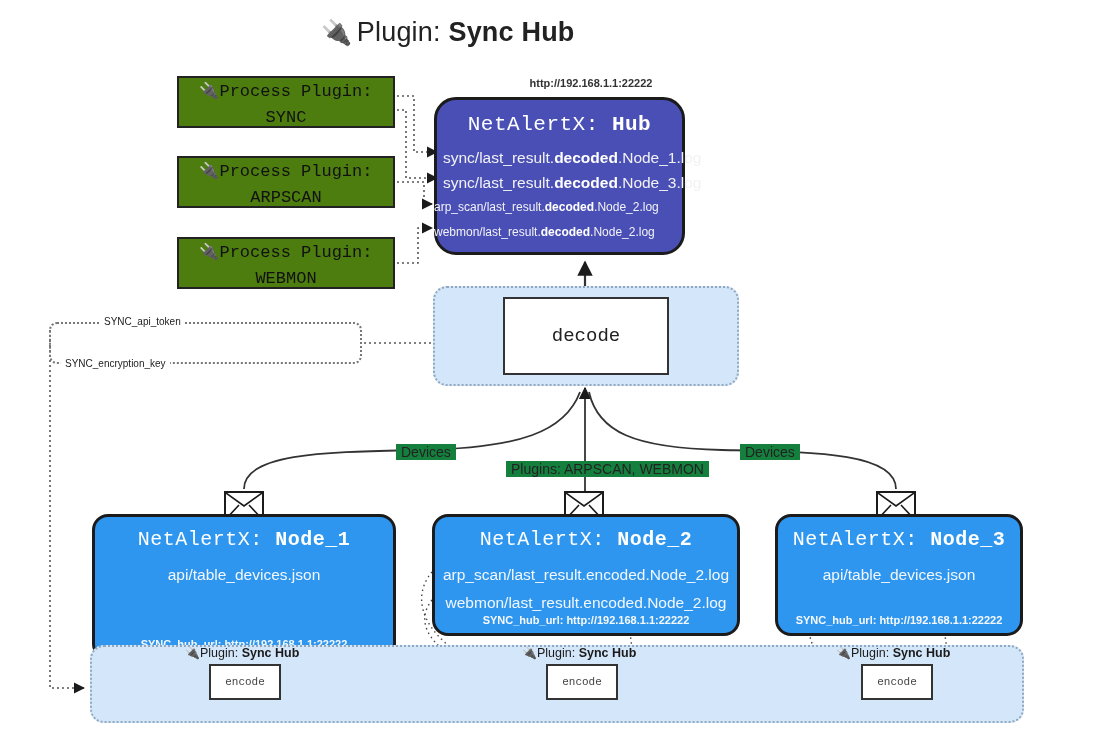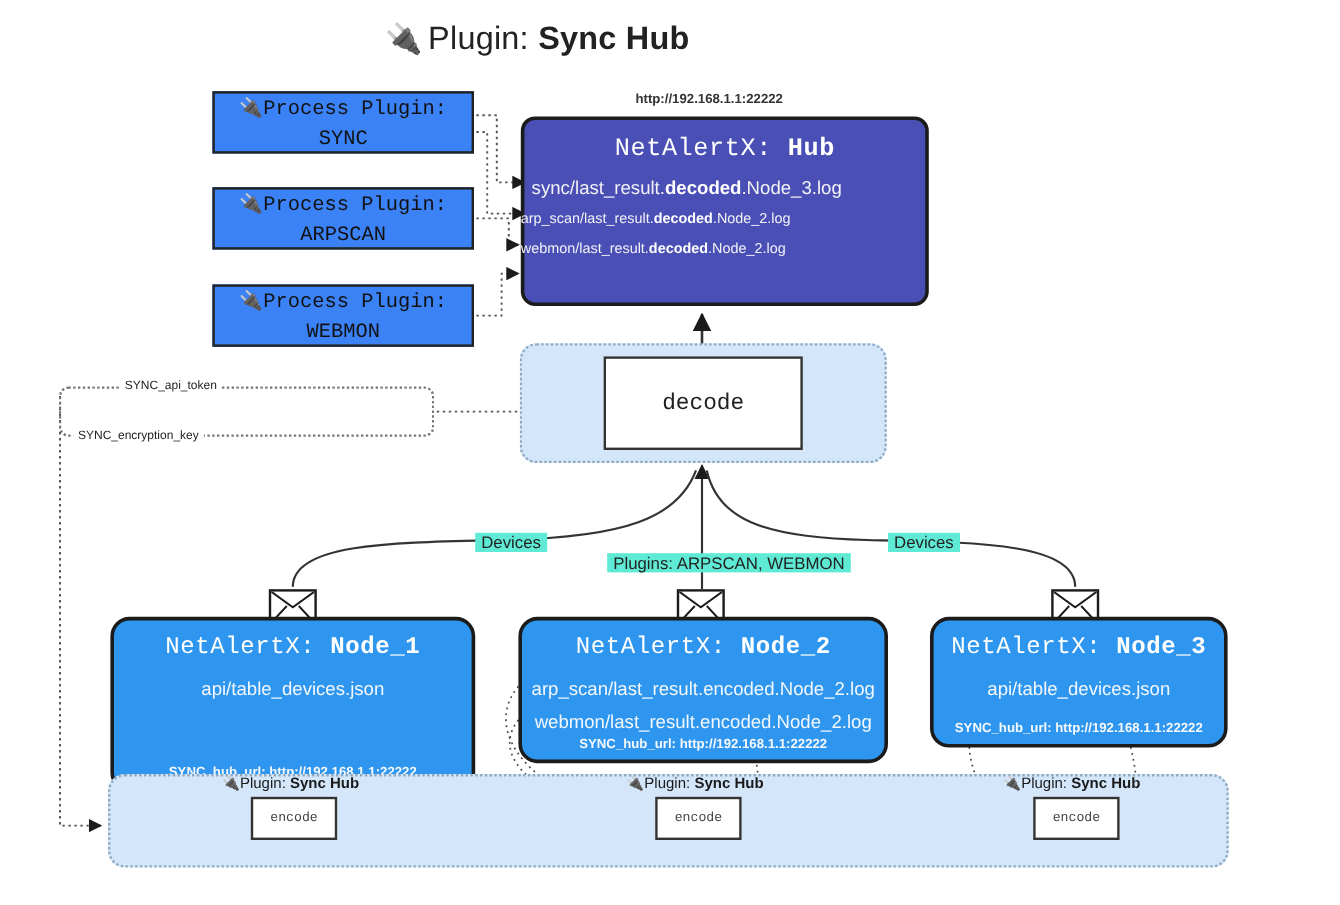--- a/index.html
+++ b/index.html
@@ -36,21 +36,21 @@
   }
   #title .plug { font-size: 25px; margin-right: 4px; }
   #title b { font-weight: bold; }
 
   
   .proc-box {
     position: absolute;
     width: 218px;
     height: 52px;
     border: 2px solid #222;
-    background: #3b82f6;
+    background: #4d7c0f;
     box-sizing: border-box;
     text-align: center;
     font-family: "Liberation Mono", monospace;
     font-size: 17px;
     line-height: 25px;
     padding-top: 1px;
     color: #111;
   }
   .proc-box .l1 { display:block; white-space: nowrap; }
   .proc-box .l2 { display:block; }
@@ -66,24 +66,24 @@
     left: 441px; top: 77px;
     width: 300px;
     text-align: center;
     font-size: 11px;
     font-weight: bold;
     color: #333;
   }
   #hub {
     position: absolute;
     left: 434px; top: 97px;
-    width: 340px; height: 158px;
+    width: 251px; height: 158px;
     background: #4a4fb5;
     border: 3px solid #1b1b1b;
-    border-radius: 12px;
+    border-radius: 22px;
     box-sizing: border-box;
     color: #fff;
   }
   #hub .hub-title {
     text-align: center;
     font-family: "Liberation Mono", monospace;
     font-size: 21px;
     margin-top: 13px;
     letter-spacing: .5px;
   }
@@ -142,21 +142,21 @@
     color: #222;
     padding: 0 4px;
     white-space: nowrap;
   }
   #tok1 { left: 100px; top: 316px; }
   #tok2 { left: 61px; top: 358px; }
 
   
   .edge-label {
     position: absolute;
-    background: #5eead4;
+    background: #15803d;
     font-size: 14px;
     color: #222;
     padding: 0 5px;
     white-space: nowrap;
   }
   #lbl-dev-left  { left: 396px; top: 444px; }
   #lbl-dev-right { left: 740px; top: 444px; }
   #lbl-plugins   { left: 506px; top: 461px; }
 
   
@@ -190,21 +190,21 @@
     position: absolute;
     left: 0; right: 0;
     bottom: 7px;
     text-align: center;
     font-size: 11px;
     font-weight: bold;
     color: #f6f9fc;
   }
   #node1 { left: 92px;  top: 514px; width: 304px; height: 146px; }
   #node2 { left: 432px; top: 514px; width: 308px; height: 122px; }
-  #node3 { left: 775px; top: 514px; width: 248px; height: 109px; }
+  #node3 { left: 775px; top: 514px; width: 248px; height: 122px; }
 
   
   .envelope {
     position: absolute;
     width: 40px; height: 30px;
     background: #fff;
     border: 2px solid #1b1b1b;
     box-sizing: border-box;
   }
   #env1 { left: 224px; top: 491px; }
@@ -319,20 +319,21 @@
   <span class="l2">WEBMON</span>
 </div>
 
 <div id="hub-url">http://192.168.1.1:22222</div>
 <div id="hub">
   <div class="hub-title">
     <span>NetAlertX:</span>
     <b>Hub</b>
   </div>
   <div class="hub-lines">
+    <div><span>sync/last_result.</span><b>decoded</b><span>.Node_1.log</span></div>
     <div><span>sync/last_result.</span><b>decoded</b><span>.Node_3.log</span></div>
     <div class="wide"><span>arp_scan/last_result.</span><b>decoded</b><span>.Node_2.log</span></div>
     <div class="wide"><span>webmon/last_result.</span><b>decoded</b><span>.Node_2.log</span></div>
   </div>
 </div>
 
 <div id="decode-wrap"></div>
 <div id="decode-box">decode</div>
 
 <div id="token-group"></div>

